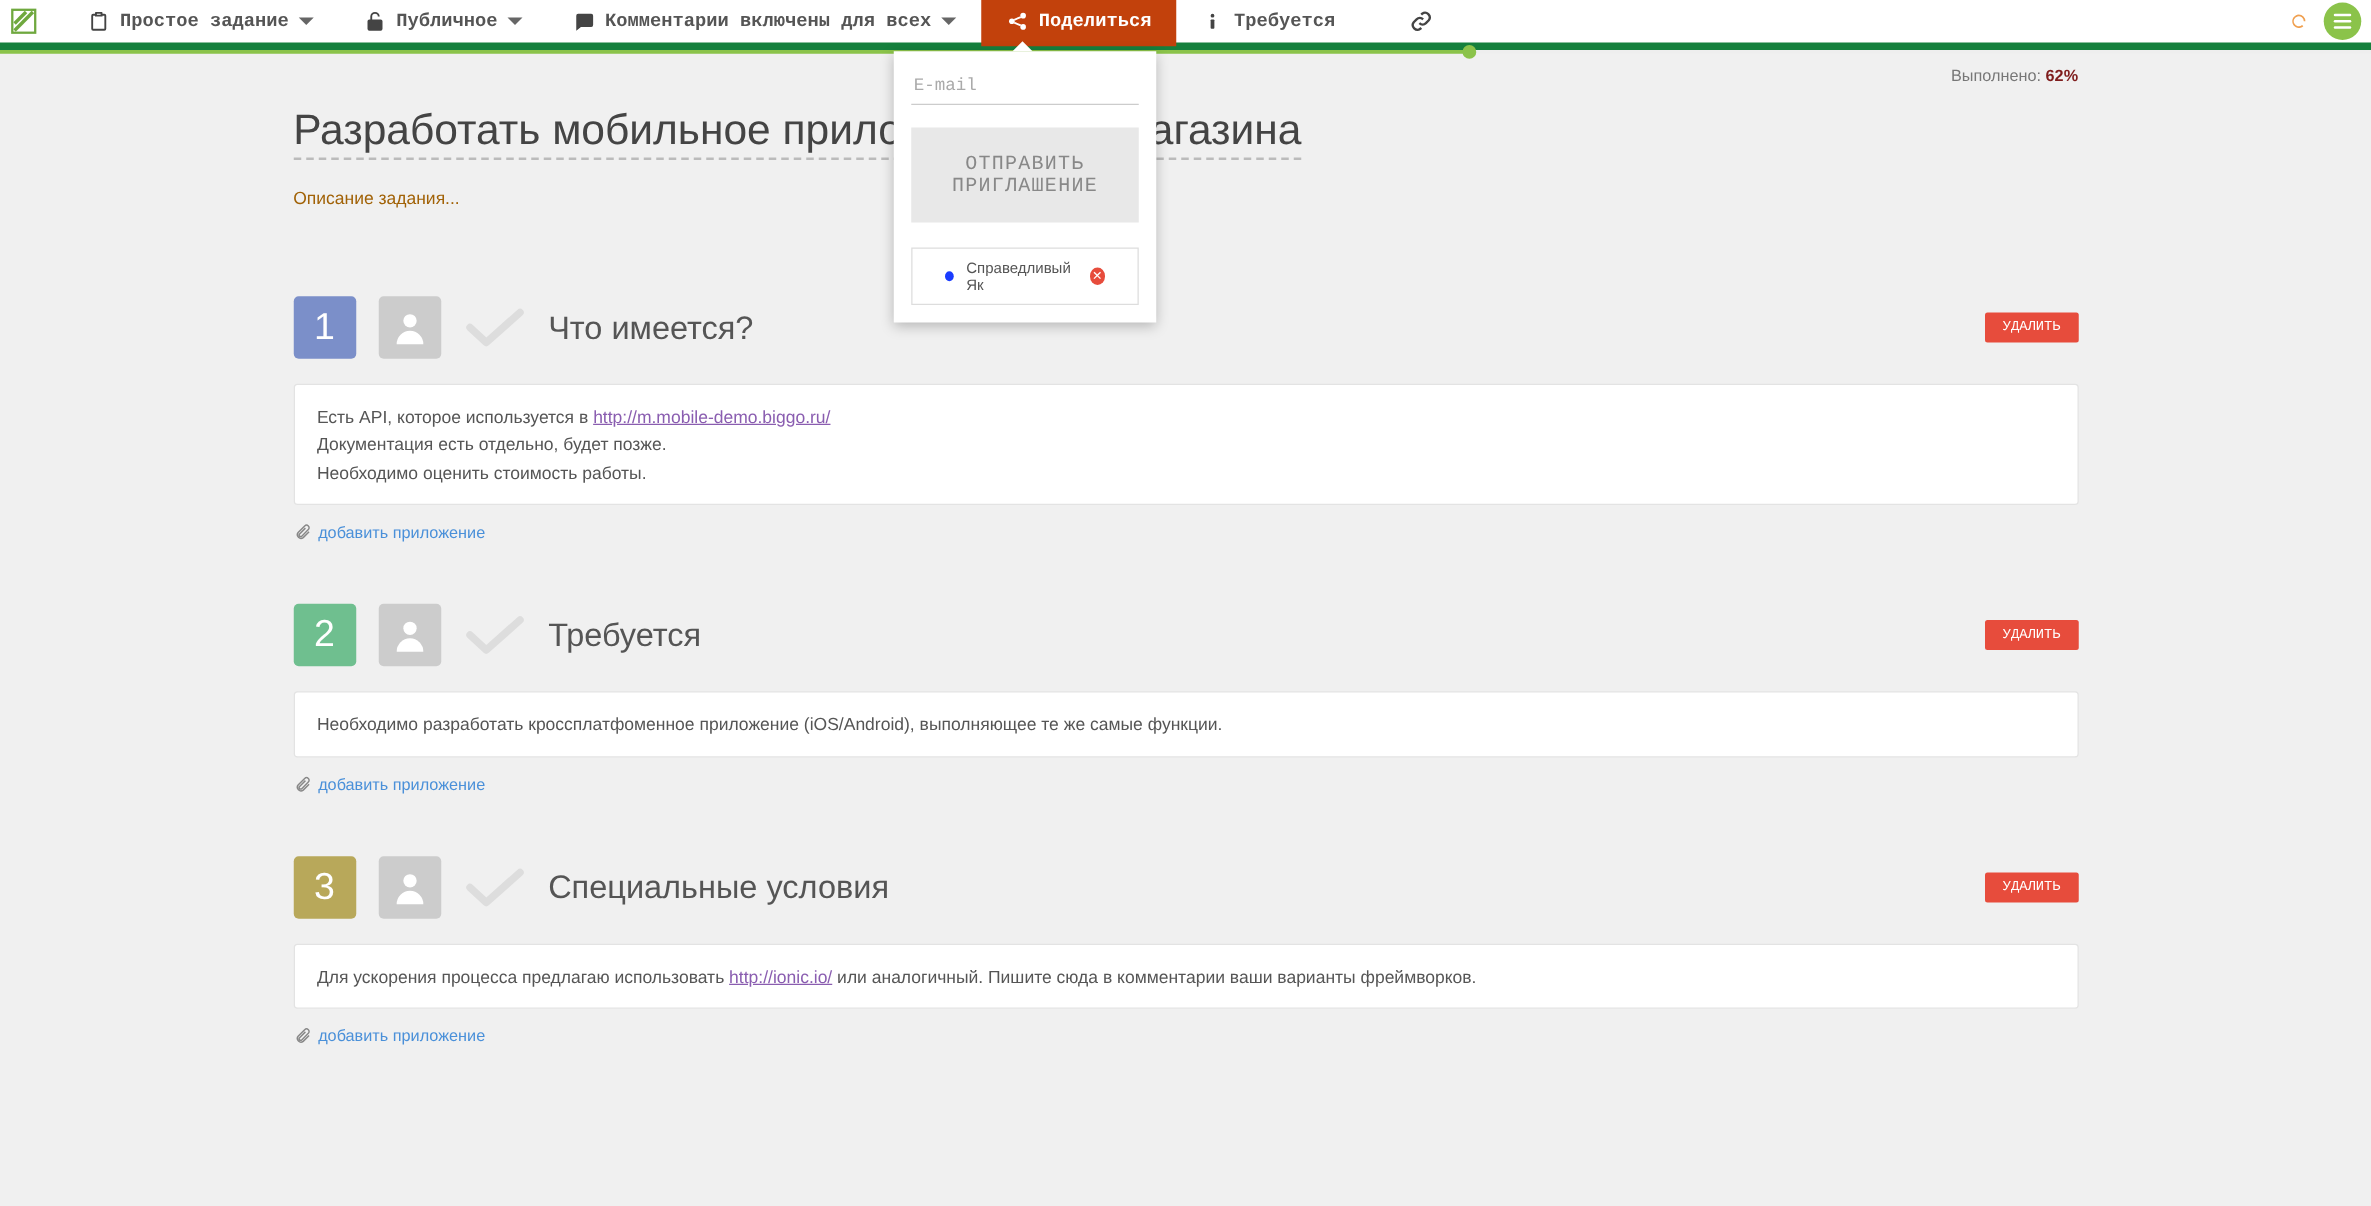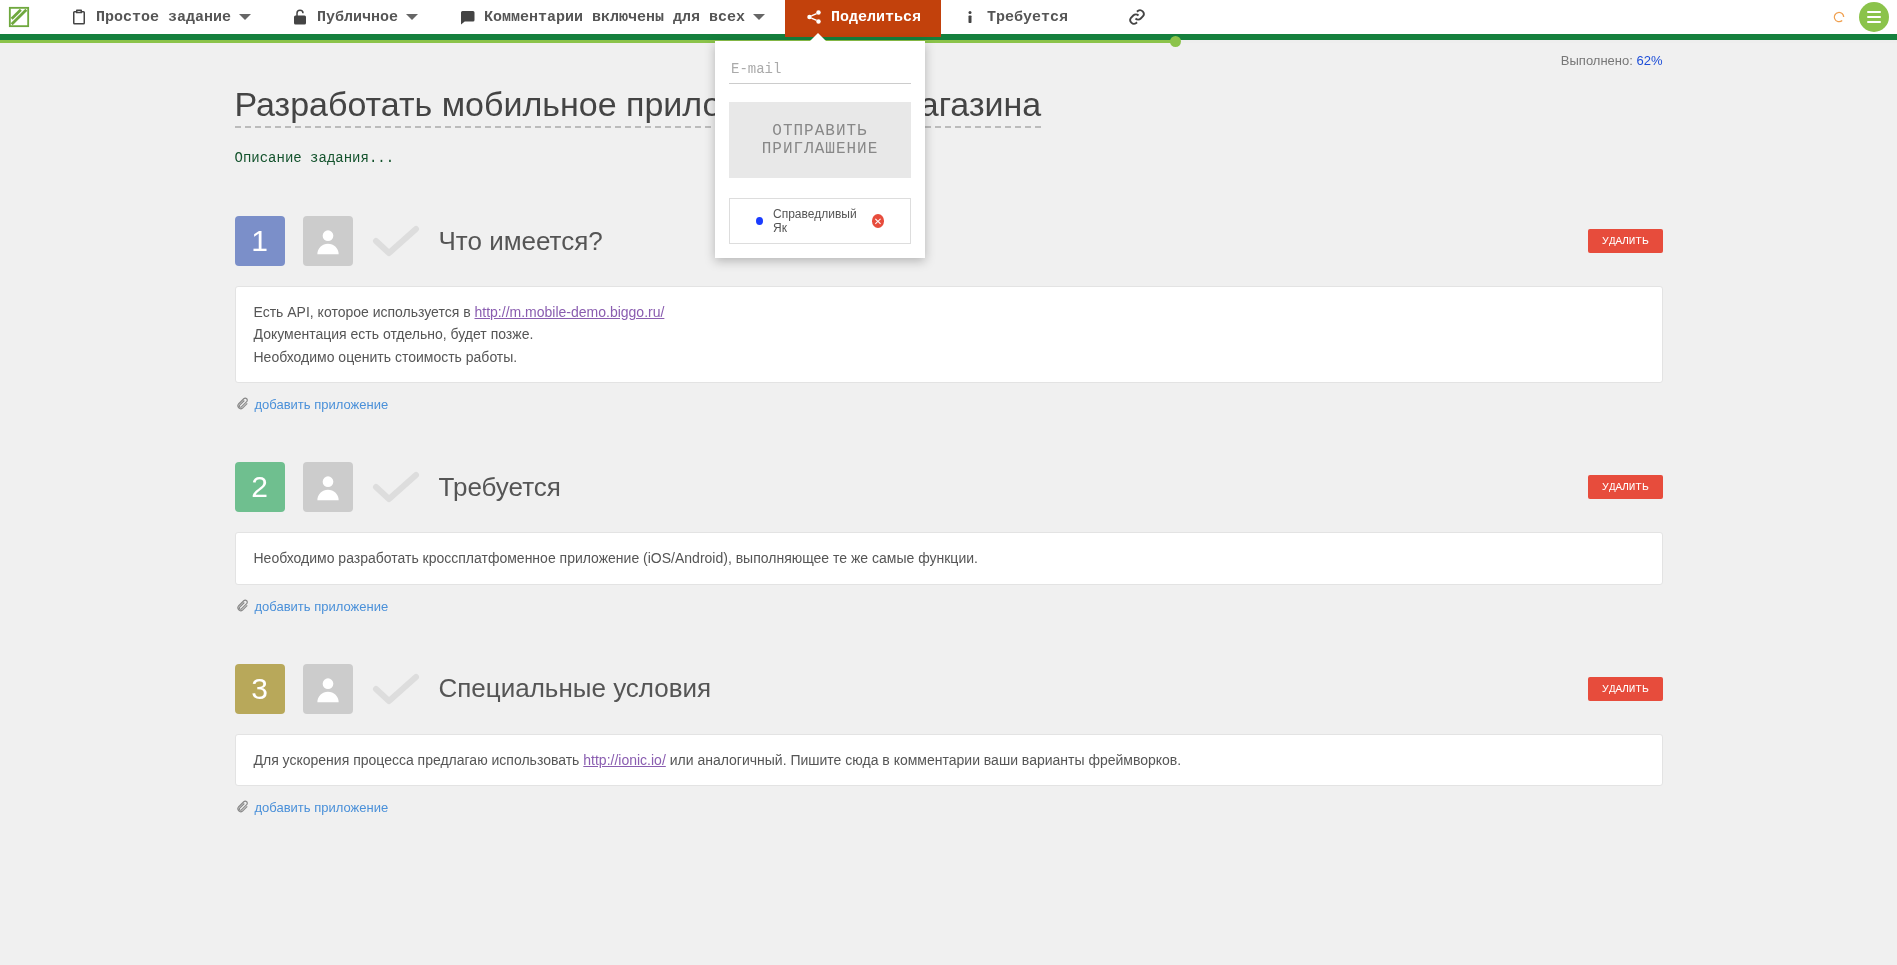--- a/index.html
+++ b/index.html
@@ -22,36 +22,36 @@
 .popover { position:absolute; top:41px; left:715px; width:210px; background:#fff; box-shadow:0 3px 10px rgba(0,0,0,0.25); padding:14px; z-index:100; }
 .popover:before { content:""; position:absolute; top:-8px; left:95px; border-left:8px solid transparent; border-right:8px solid transparent; border-bottom:8px solid #fff; }
 .pop-input { width:100%; border:none; border-bottom:1px solid #ccc; padding:6px 2px; font-family:"Courier New",monospace; font-size:14px; outline:none; margin-bottom:18px; }
 .pop-input::placeholder { color:#aaa; }
 .pop-btn { width:100%; background:#e8e8e8; border:none; color:#888; font-family:"Courier New",monospace; font-size:16px; letter-spacing:1px; padding:20px 0; margin-bottom:20px; cursor:pointer; }
 .pop-user { border:1px solid #ddd; padding:8px 26px; display:flex; align-items:center; gap:10px; font-size:12px; color:#555; }
 .dot-blue { width:8px; height:8px; border-radius:50%; background:#1a3cff; }
 .pop-remove { width:14px; height:14px; border-radius:50%; background:#e74c3c; color:#fff; display:flex; align-items:center; justify-content:center; font-size:10px; margin-left:auto; cursor:pointer; }
 .content { max-width:1500px; margin:0 auto; padding:12px 36px 40px; position:relative; }
 .completed { position:absolute; right:36px; top:10px; color:#777; font-size:13px; }
-.completed .pct { color:#1d4ed8; font-weight:normal; }
+.completed .pct { color:#7f1d1d; font-weight:bold; }
 .main-title { font-size:34px; font-weight:300; color:#444; margin-top:30px; border-bottom:2px dashed #bbb; display:inline-block; padding-bottom:2px; }
-.desc { color:#14532d; font-size:14px; margin-top:22px; margin-bottom:50px;font-family:Liberation Mono, monospace; }
+.desc { color:#a16207; font-size:14px; margin-top:22px; margin-bottom:71px; }
 .step { margin-bottom:50px; }
 .step-head { display:flex; align-items:center; gap:18px; }
 .num-badge { width:50px; height:50px; border-radius:4px; color:#fff; font-size:30px; font-weight:300; display:flex; align-items:center; justify-content:center; }
 .c1 { background:#7b8fc9; } .c2 { background:#6fbf8f; } .c3 { background:#b8a85a; }
 .avatar { width:50px; height:50px; border-radius:4px; background:#ccc; display:flex; align-items:center; justify-content:center; }
 .avatar svg { width:32px; height:32px; fill:#fff; }
 .check { width:50px; height:36px; }
 .check polyline { fill:none; stroke:#ddd; stroke-width:6; stroke-linecap:round; stroke-linejoin:round; }
 .step-title { font-size:26px; font-weight:300; color:#555; flex:1; }
 .del-btn { background:#e74c3c; color:#fff; border:none; padding:6px 14px; font-family:"Courier New",monospace; font-size:11px; cursor:pointer; border-radius:2px; }
 .step-body { background:#fff; border:1px solid #e3e3e3; border-radius:3px; padding:14px 18px; margin-top:20px; color:#555; line-height:1.6; font-size:14px; }
 .step-body a { color:#8a5db0; }
-.attach { display:flex; align-items:flex-start; gap:6px; margin-top:14px; color:#4a90d9; font-size:13px; cursor:pointer; }
+.attach { display:flex; align-items:flex-end; gap:6px; margin-top:14px; color:#4a90d9; font-size:13px; cursor:pointer; }
 .attach svg { width:14px; height:14px; fill:#888; }
 </style>
 </head>
 <body>
 
 <div class="topbar">
   <svg class="logo" viewBox="0 0 24 24">
       <rect x="2" y="2" width="20" height="20" fill="#fff" stroke="#6fa83e" stroke-width="2"></rect>
       <line x1="4" y1="20" x2="20" y2="4" stroke="#6fa83e" stroke-width="3"></line>
       <line x1="4" y1="14" x2="14" y2="4" stroke="#6fa83e" stroke-width="3"></line>

